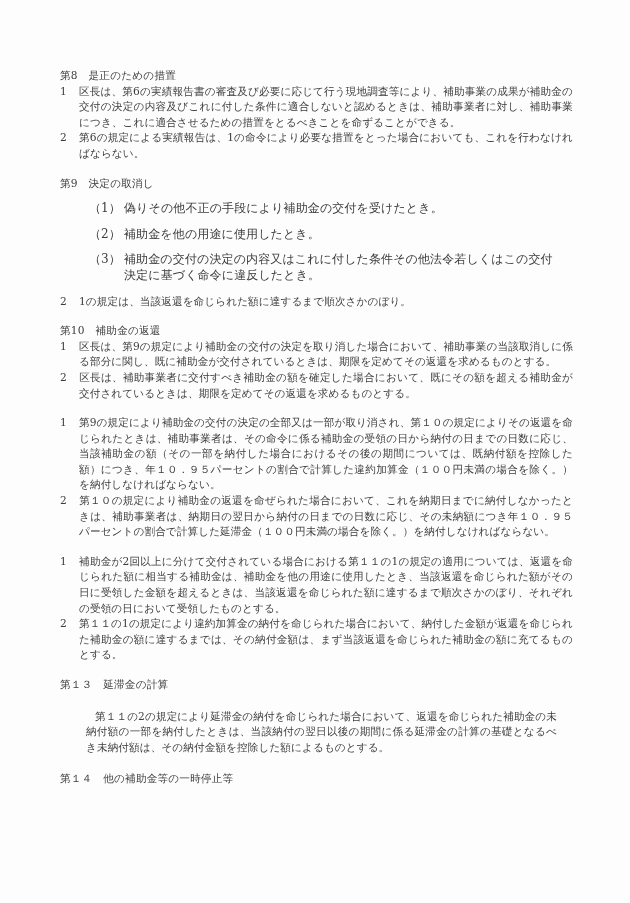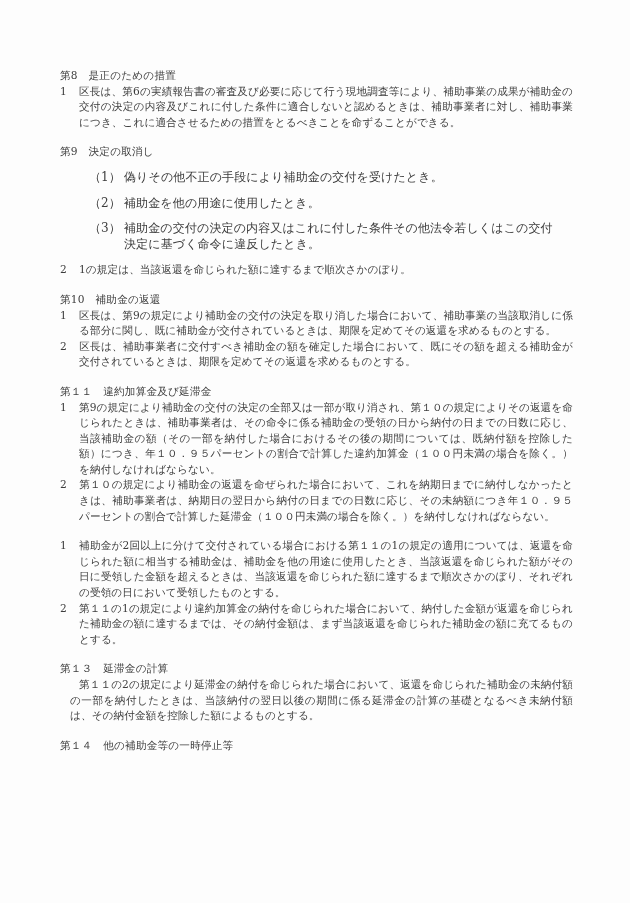--- a/index.html
+++ b/index.html
@@ -87,21 +87,21 @@
     width: 35px;
     text-indent: 0;
     white-space: pre;
   }
 
   
   .para {
     font-size: 10.6px;
     line-height: 15.6px;
     letter-spacing: 0.01em;
-    margin: 0;
+    margin: 16px;
     padding-left: 10px;
     text-indent: 9px;
     text-align: justify;
     text-justify: inter-character;
   }
 
   
   .item, .para {
     word-break: break-all;
     overflow-wrap: anywhere;
@@ -112,35 +112,35 @@
   }
 </style>
 </head>
 <body style="background: rgb(253, 253, 253); color: rgb(60, 60, 60);">
 
 <div id="page">
   <div id="doc-body">
       <div class="section">
         <div class="heading">第8　是正のための措置</div>
         <p class="item"><span class="marker">1</span><span class="text">区長は、第6の実績報告書の審査及び必要に応じて行う現地調査等により、補助事業の成果が補助金の交付の決定の内容及びこれに付した条件に適合しないと認めるときは、補助事業者に対し、補助事業につき、これに適合させるための措置をとるべきことを命ずることができる。</span></p>
+        <p class="item"><span class="marker">2</span><span class="text">第6の規定による実績報告は、1の命令により必要な措置をとった場合においても、これを行わなければならない。</span></p>
       </div>
       <div class="section">
         <div class="heading">第9　決定の取消し</div>
         <p class="subitem"><span class="marker">（1）</span><span class="text">偽りその他不正の手段により補助金の交付を受けたとき。</span></p>
         <p class="subitem"><span class="marker">（2）</span><span class="text">補助金を他の用途に使用したとき。</span></p>
         <p class="subitem"><span class="marker">（3）</span><span class="text">補助金の交付の決定の内容又はこれに付した条件その他法令若しくはこの交付決定に基づく命令に違反したとき。</span></p>
         <p class="item"><span class="marker">2</span><span class="text">1の規定は、当該返還を命じられた額に達するまで順次さかのぼり。</span></p>
       </div>
       <div class="section">
         <div class="heading">第10　補助金の返還</div>
         <p class="item"><span class="marker">1</span><span class="text">区長は、第9の規定により補助金の交付の決定を取り消した場合において、補助事業の当該取消しに係る部分に関し、既に補助金が交付されているときは、期限を定めてその返還を求めるものとする。</span></p>
         <p class="item"><span class="marker">2</span><span class="text">区長は、補助事業者に交付すべき補助金の額を確定した場合において、既にその額を超える補助金が交付されているときは、期限を定めてその返還を求めるものとする。</span></p>
       </div>
       <div class="section">
-        <div class="heading">第１１　違約加算金及び延滞金</div>
         <p class="item"><span class="marker">1</span><span class="text">第9の規定により補助金の交付の決定の全部又は一部が取り消され、第１０の規定によりその返還を命じられたときは、補助事業者は、その命令に係る補助金の受領の日から納付の日までの日数に応じ、当該補助金の額（その一部を納付した場合におけるその後の期間については、既納付額を控除した額）につき、年１０．９５パーセントの割合で計算した違約加算金（１００円未満の場合を除く。）を納付しなければならない。</span></p>
         <p class="item"><span class="marker">2</span><span class="text">第１０の規定により補助金の返還を命ぜられた場合において、これを納期日までに納付しなかったときは、補助事業者は、納期日の翌日から納付の日までの日数に応じ、その未納額につき年１０．９５パーセントの割合で計算した延滞金（１００円未満の場合を除く。）を納付しなければならない。</span></p>
       </div>
       <div class="section">
         <p class="item"><span class="marker">1</span><span class="text">補助金が2回以上に分けて交付されている場合における第１１の1の規定の適用については、返還を命じられた額に相当する補助金は、補助金を他の用途に使用したとき、当該返還を命じられた額がその日に受領した金額を超えるときは、当該返還を命じられた額に達するまで順次さかのぼり、それぞれの受領の日において受領したものとする。</span></p>
         <p class="item"><span class="marker">2</span><span class="text">第１１の1の規定により違約加算金の納付を命じられた場合において、納付した金額が返還を命じられた補助金の額に達するまでは、その納付金額は、まず当該返還を命じられた補助金の額に充てるものとする。</span></p>
       </div>
       <div class="section">
         <div class="heading">第１３　延滞金の計算</div>
         <p class="para">第１１の2の規定により延滞金の納付を命じられた場合において、返還を命じられた補助金の未納付額の一部を納付したときは、当該納付の翌日以後の期間に係る延滞金の計算の基礎となるべき未納付額は、その納付金額を控除した額によるものとする。</p>

